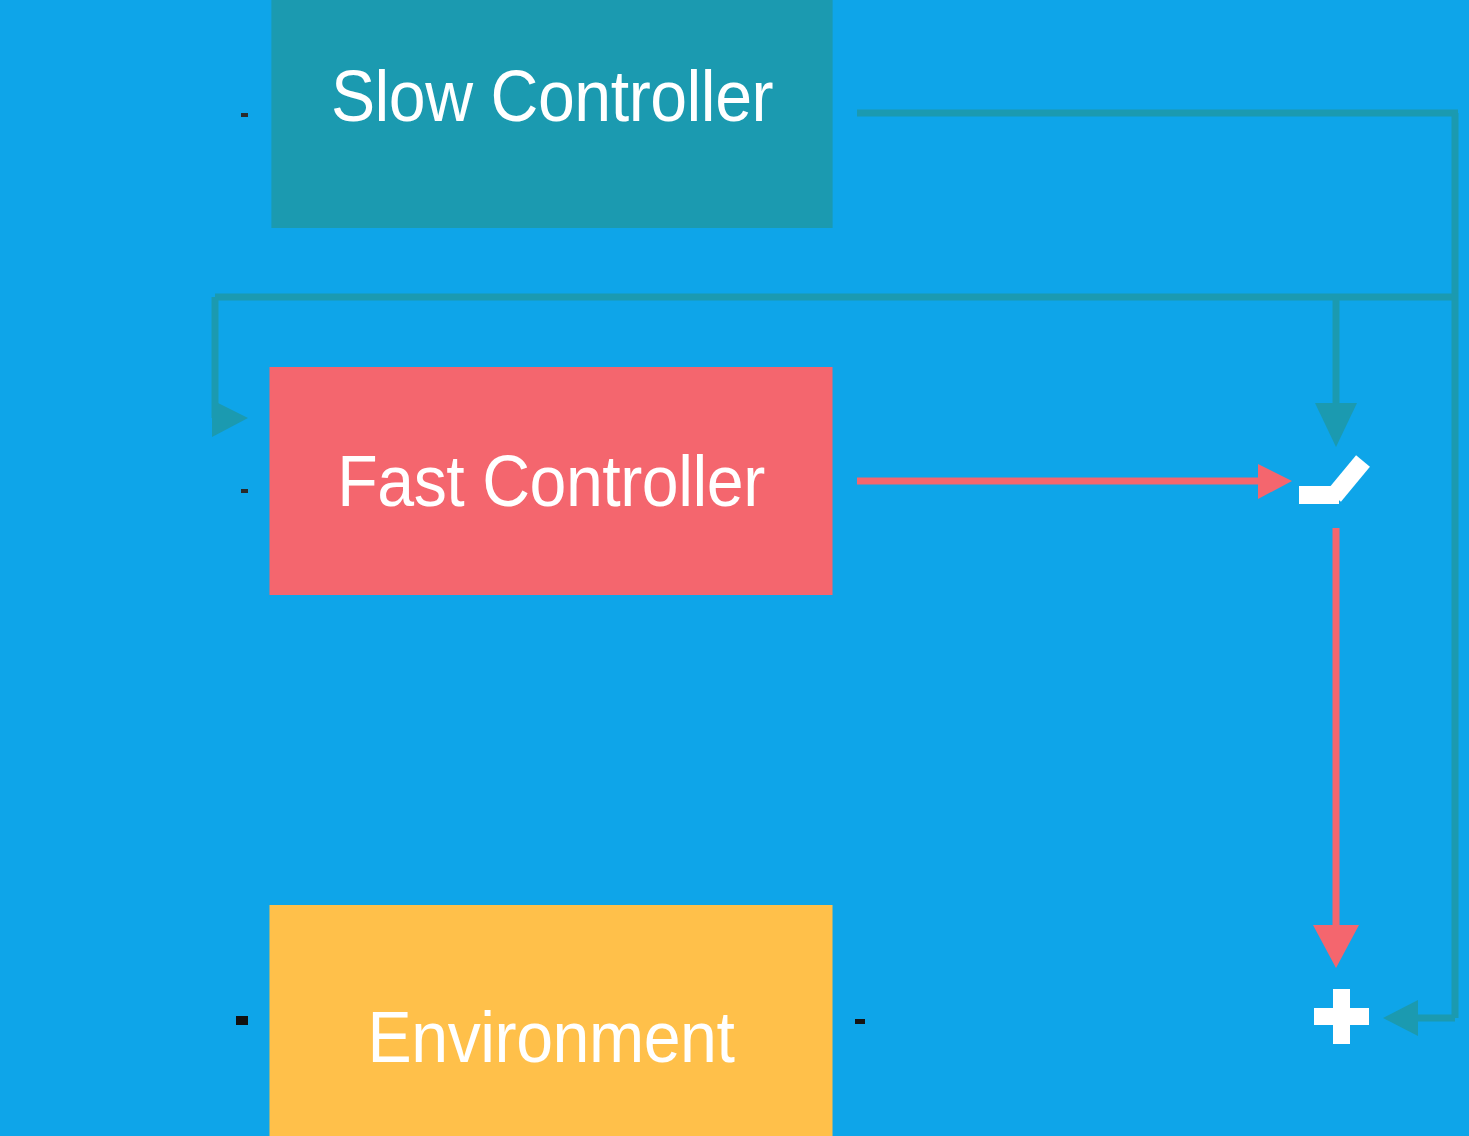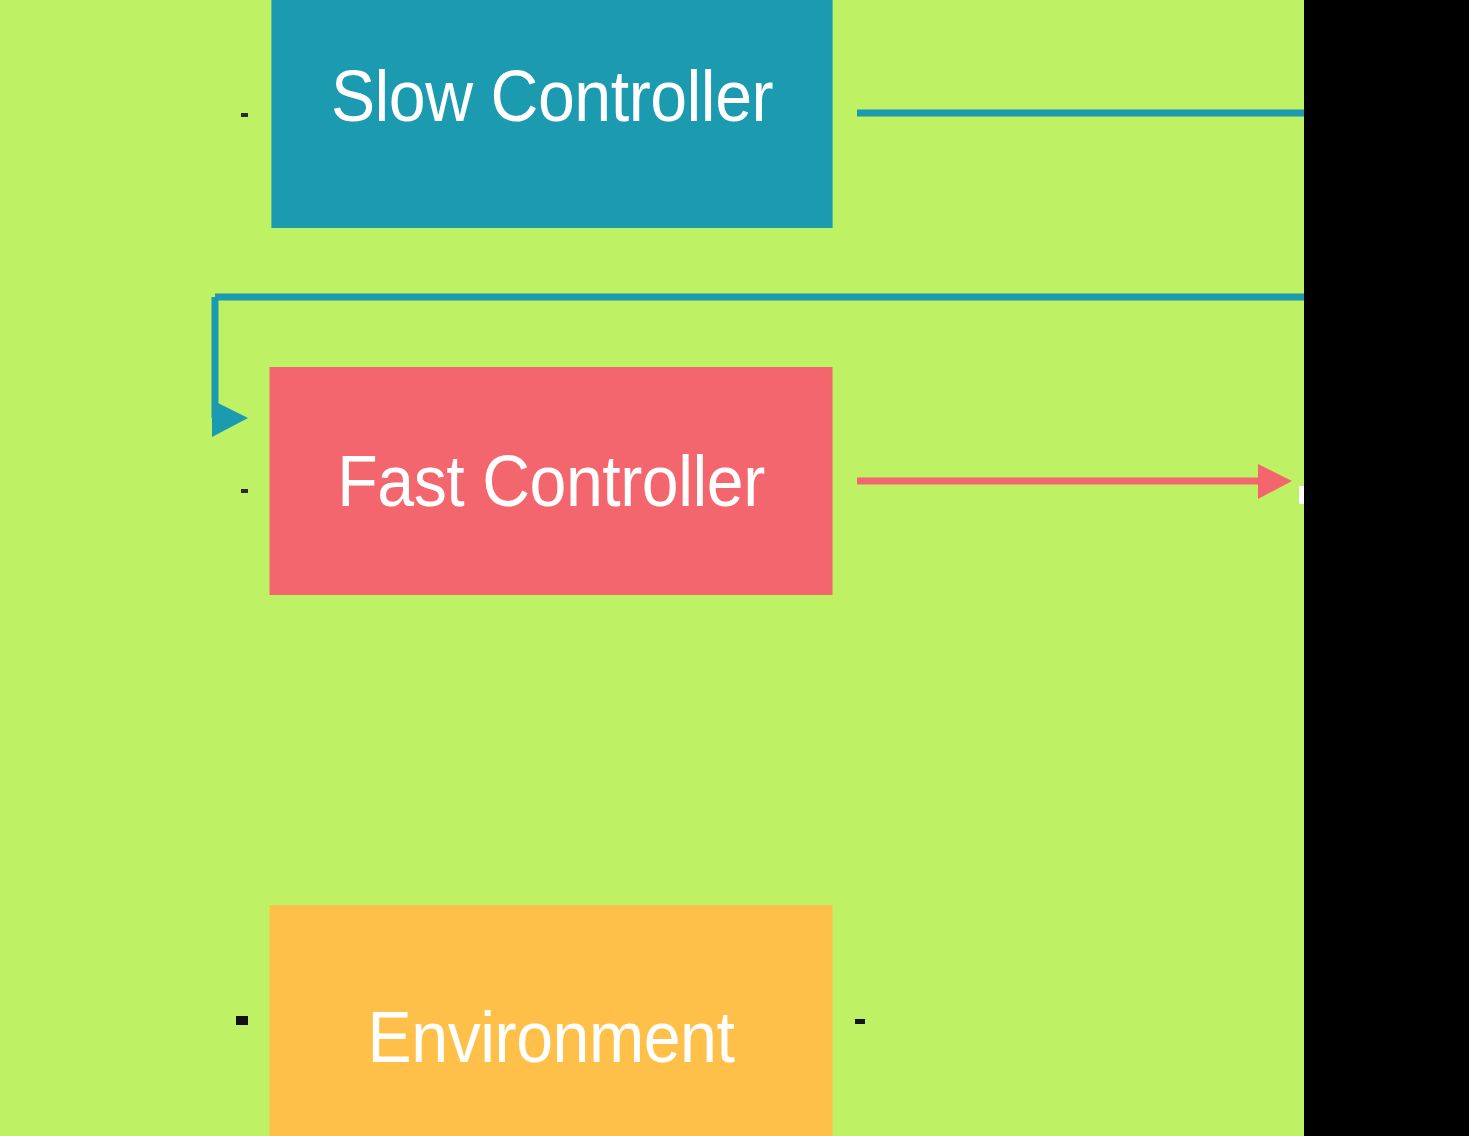--- a/index.html
+++ b/index.html
@@ -2,23 +2,23 @@
 <html><head>
 <meta charset="utf-8">
 <style>
   html, body {
     margin: 0;
     padding: 0;
     background: #000000;
   }
   #stage {
     position: relative;
-    width: 1304px;
+    width: 1469px;
     height: 1136px;
-    background: #bef264;
+    background: #0ea5e9;
     overflow: hidden;
     font-family: "Liberation Sans", "DejaVu Sans", sans-serif;
   }
   #diagram-svg {
     position: absolute;
     left: 0;
     top: 0;
     width: 1469px;
     height: 1136px;
   }

